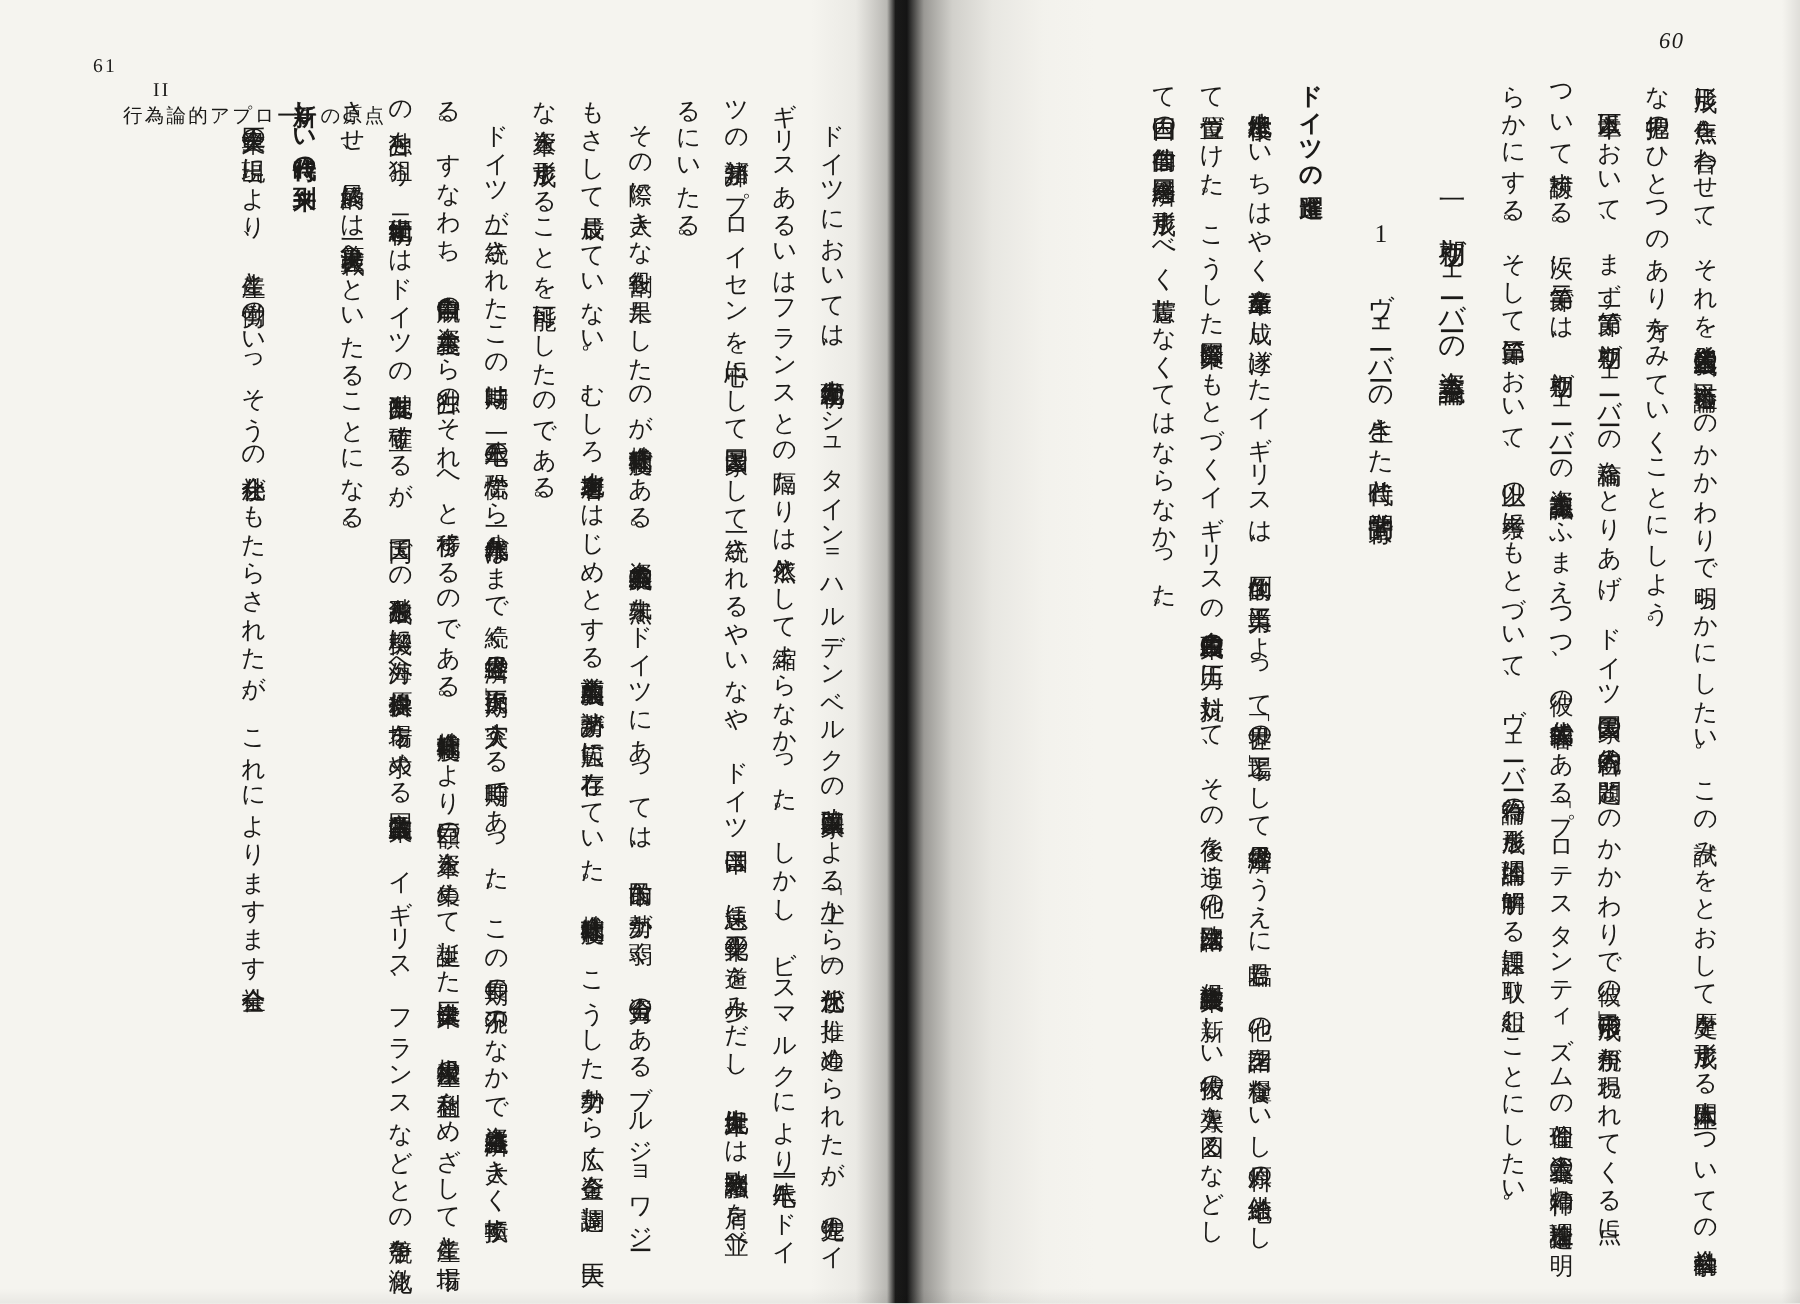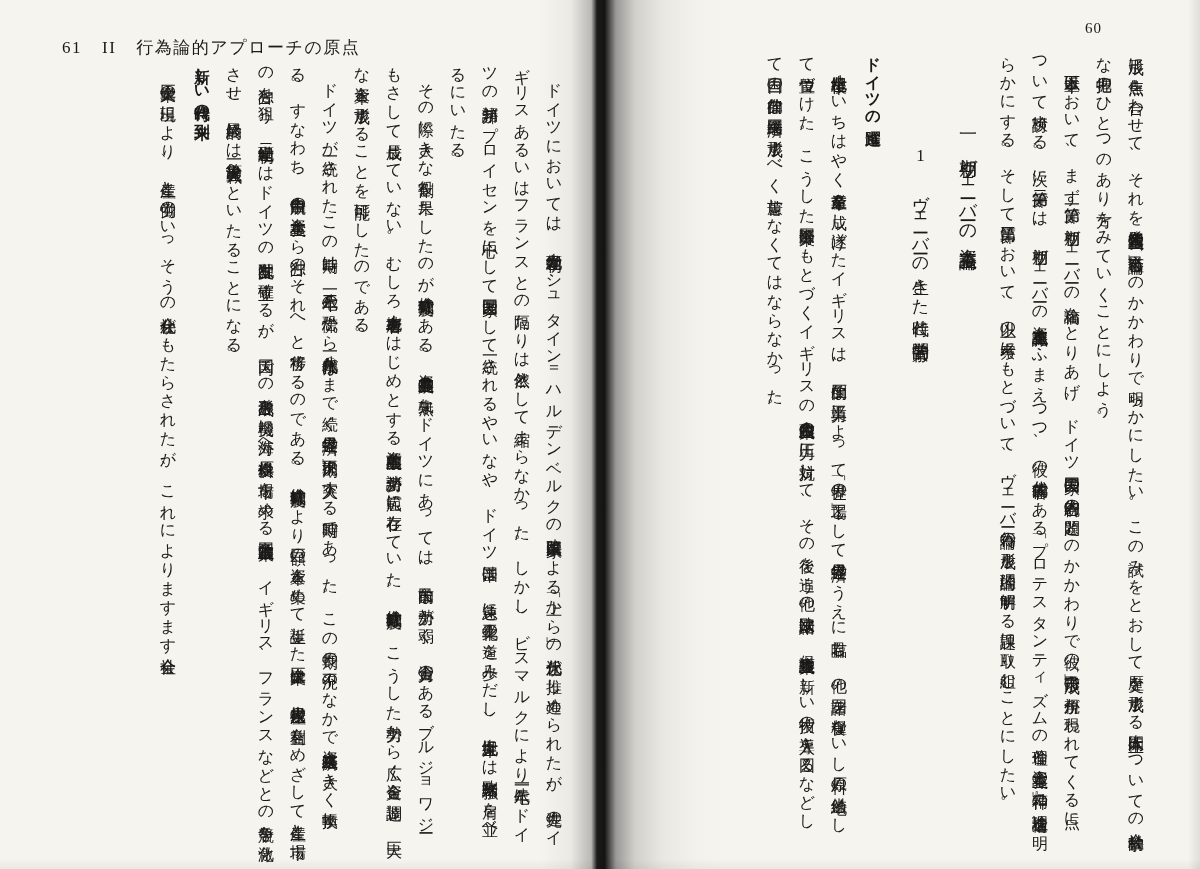--- a/index.html
+++ b/index.html
@@ -52,33 +52,35 @@
     font-family: "Liberation Sans", "DejaVu Sans", sans-serif;
     letter-spacing: 0.5px;
     margin-block-end: 2px;
   }
 
   
   .running-header {
     position: absolute;
     top: 36px;
     left: 62px;
-    font-size: 17px;
+    font-size: 13px;
     letter-spacing: 1.5px;
     display: flex;
-    align-items: center;
+    align-items: flex-start;
+    flex-direction: column;
   }
-  .running-header .chap-num { margin-left: 20px; font-family: "Liberation Serif", serif; }
+  .running-header .chap-num { margin-left: 40px; font-family: "Liberation Serif", serif; }
   .running-header .chap-title { margin-left: 20px; }
   .folio-right {
     position: absolute;
     top: 20px;
-    right: 98px;
+    right: 77px;
     font-size: 15px;
     letter-spacing: 1px;
+    font-style: italic;
   }
 
   
   .gutter {
     position: absolute;
     top: 0;
     left: 540px;
     width: 190px;
     height: 100%;
     pointer-events: none;

